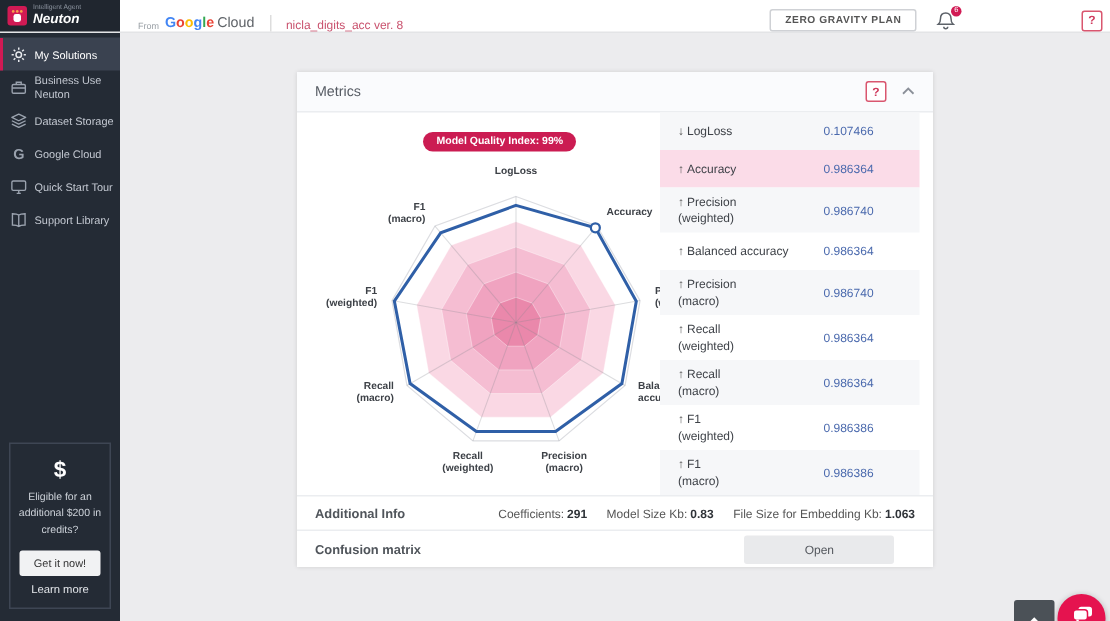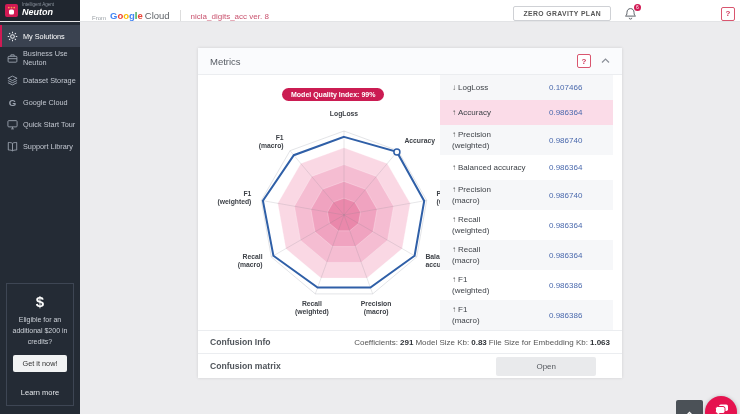--- a/index.html
+++ b/index.html
@@ -34,21 +34,21 @@
   .nav-item{display:flex;align-items:center;gap:5px;padding-left:7px;height:22px;font-size:7.3px;
             color:#c2c7d0;cursor:pointer;flex:none}
   .nav-item .icn{width:11px;height:11px;flex:none;display:grid;place-items:center;color:#9aa2ae}
   .nav-item.active{background:#3a4250;color:#fff;box-shadow:inset 2px 0 0 #d11a54}
   .nav-item.active .icn{color:#e8eaee}
   .promo{margin:auto 6px 8px;border:1px solid #3e4654;padding:9px 5px 8px;text-align:center;color:#cdd2d9}
   .dollar{font-size:15px;font-weight:bold;color:#fff}
   .ptext{font-size:7px;line-height:1.55;margin-top:5px}
   .pbtn{margin-top:7px;background:#f1f2f3;border:none;border-radius:2px;font-size:7.3px;color:#333;
         padding:4px 10px;cursor:pointer;font-family:inherit}
-  .plink{margin-top:16px;font-size:7.5px;color:#e3e6ea;cursor:pointer}
+  .plink{margin-top:4px;font-size:7.5px;color:#e3e6ea;cursor:pointer}
   
   .main{position:absolute;left:80px;top:40px;width:660px;height:392px;background:#ececee;overflow:hidden}
   .card{position:absolute;left:118px;top:8px;width:424px;background:#fff;box-shadow:0 0 3px rgba(0,0,0,.12)}
   .chead{height:27px;background:#fafbfd;border-bottom:1px solid #ebedf0;display:flex;align-items:center;
          padding:0 12px;font-size:9.5px;color:#565b63;box-sizing:border-box;cursor:pointer}
   .chr{margin-left:auto;display:flex;align-items:center;gap:10px}
   .chev{display:grid;place-items:center;cursor:pointer}
   .cbody{display:flex;align-items:flex-start}
   .chartcol{width:242px;flex:none}
   .qbadge{width:fit-content;margin:13px 0 0 84px;background:#cb1c52;color:#fff;font-size:7px;font-weight:bold;
@@ -61,21 +61,21 @@
   .trow{display:flex;align-items:center;min-height:25px;padding:4px 0 4px 12px;box-sizing:border-box;cursor:pointer}
   .trow.gray{background:#f6f7f9}
   .trow.pink{background:#fbdce8}
   .tname{flex:1;color:#3e4248;line-height:11px}
   .tname .sub:empty{display:none}
   .tname .sub{display:block}
   .arrow{color:#555;margin-right:2px}
   .val{width:64px;color:#4a69ad}
   .inforow{border-top:1px solid #ebedf0;height:23px;display:flex;align-items:center;padding:0 12px;box-sizing:border-box}
   .rowtitle{font-size:8.6px;color:#50555b;font-weight:bold}
-  .stats{margin-left:auto;display:flex;gap:2px;font-size:8px;color:#555;white-space:nowrap}
+  .stats{margin-left:auto;display:flex;gap:13px;font-size:8px;color:#555;white-space:nowrap}
   .sv{color:#2f3338;font-weight:bold;margin-left:2px}
   .confrow{border-top:1px solid #ebedf0;height:25px;display:flex;align-items:center;padding:0 12px;box-sizing:border-box}
   .openbtn{margin-left:auto;margin-right:14px;background:#e9eaec;border:none;border-radius:2px;font-size:8px;
            color:#54585e;padding:5px 40px;cursor:pointer;font-family:inherit}
   .logbar{position:absolute;left:118px;top:376px;width:424px;height:40px;background:#f5f6f8;
           border:1px solid #e8e9ec;display:flex;align-items:flex-start;padding:6px 12px;box-sizing:border-box;
           font-size:9.5px;color:#565b63;cursor:pointer}
   .logbar .chev{margin-left:auto;margin-top:2px}
   .scrolltop{position:absolute;left:596px;top:360px;width:27px;height:27px;background:#4b5157;border:none;
              border-radius:2px;display:grid;place-items:center;cursor:pointer;padding:0}
@@ -264,21 +264,21 @@
               <span class="val">0.986386</span>
             </div>
             <div class="trow gray">
               <div class="tname"><span><span class="arrow">↑</span>F1</span><span class="sub">(macro)</span></div>
               <span class="val">0.986386</span>
             </div>
           </div>
       </div>
     </div>
     <div class="inforow">
-      <span class="rowtitle">Confusion Info</span>
+      <span class="rowtitle">Additional Info</span>
       <span class="stats" id="stats">
           <span><span>Coefficients:</span><span class="sv">291</span></span>
           <span><span>Model Size Kb:</span><span class="sv">0.83</span></span>
           <span><span>File Size for Embedding Kb:</span><span class="sv">1.063</span></span>
         </span>
     </div>
     <div class="confrow">
       <span class="rowtitle">Confusion matrix</span>
       <button class="openbtn">Open</button>
     </div>

